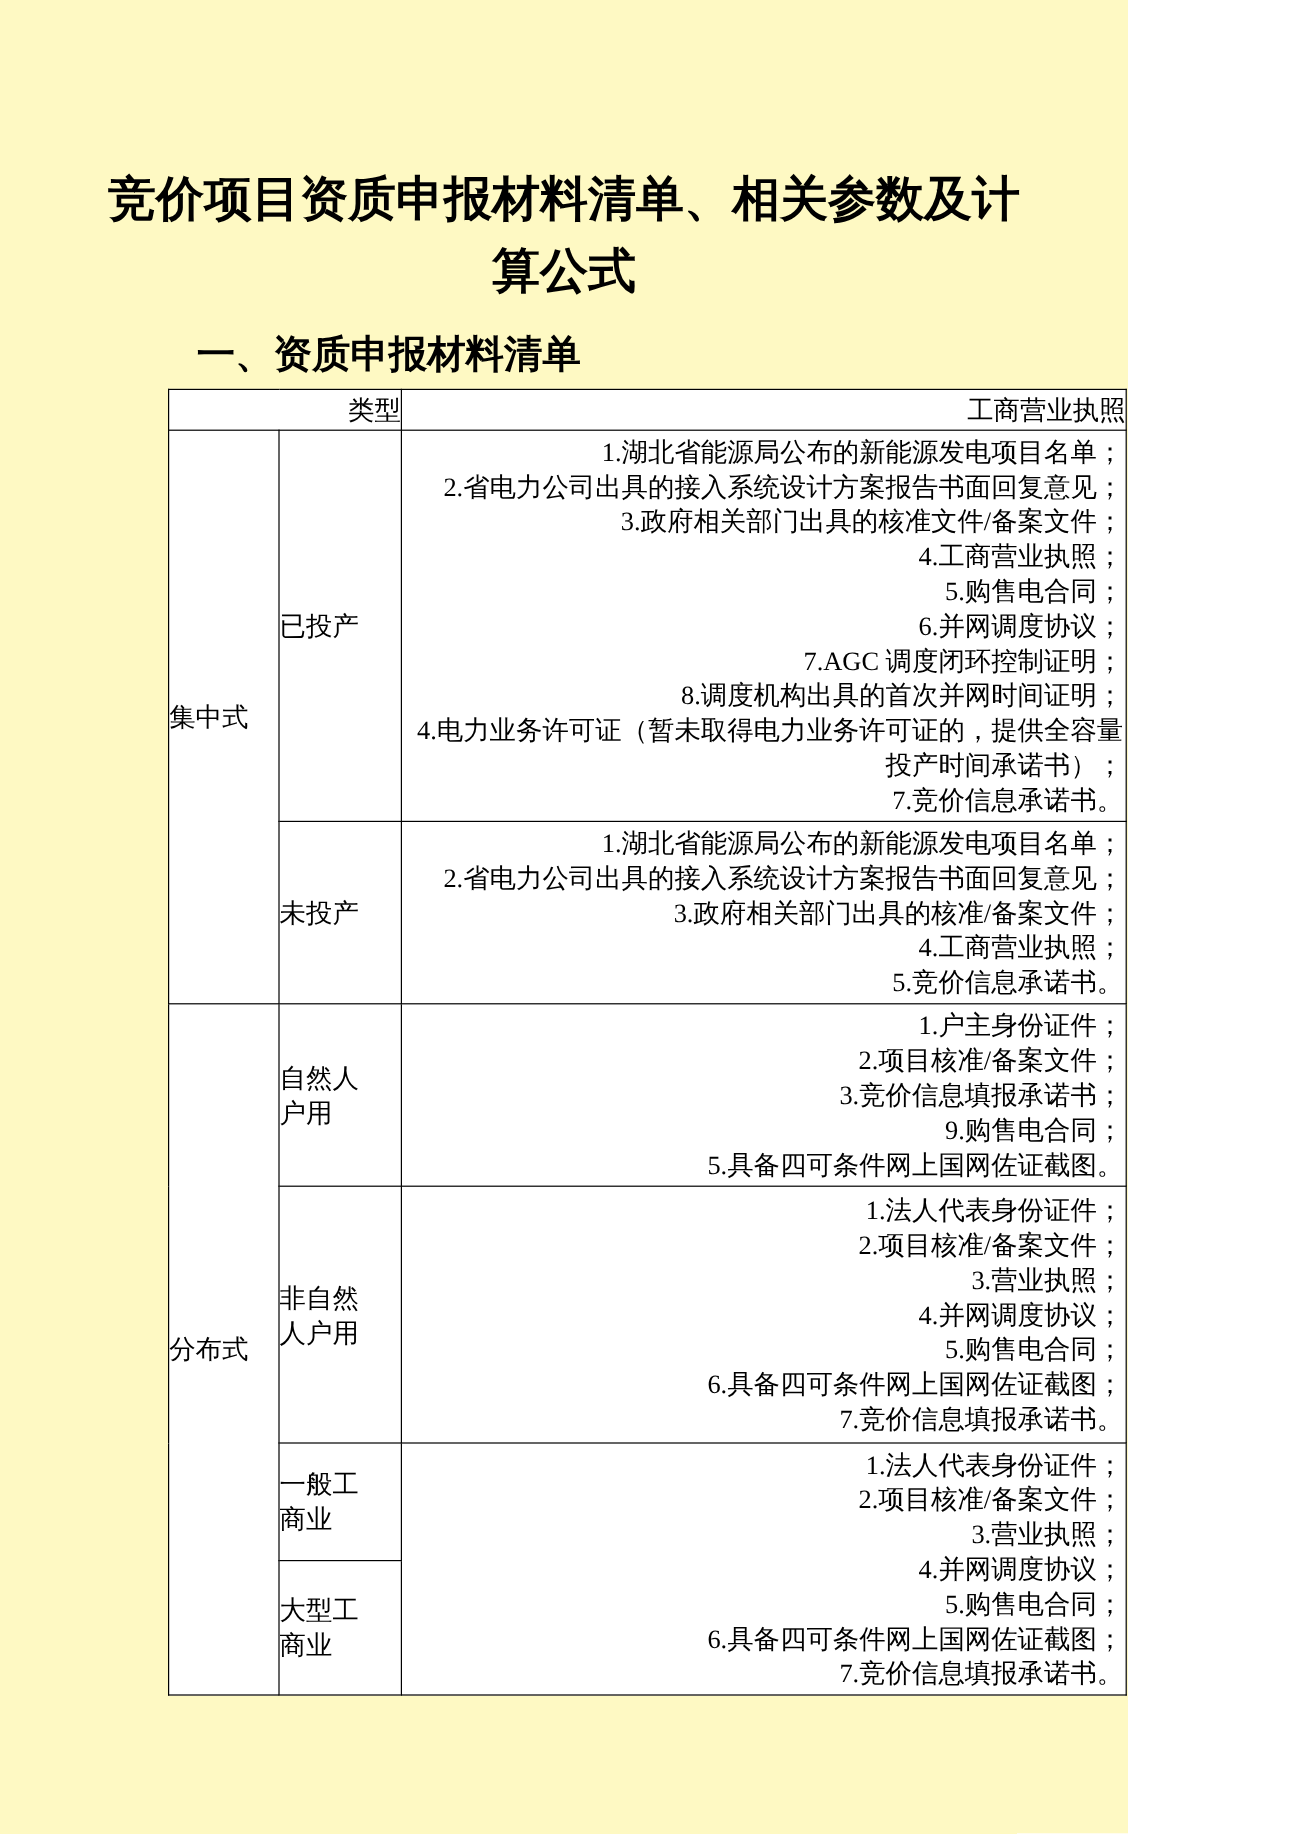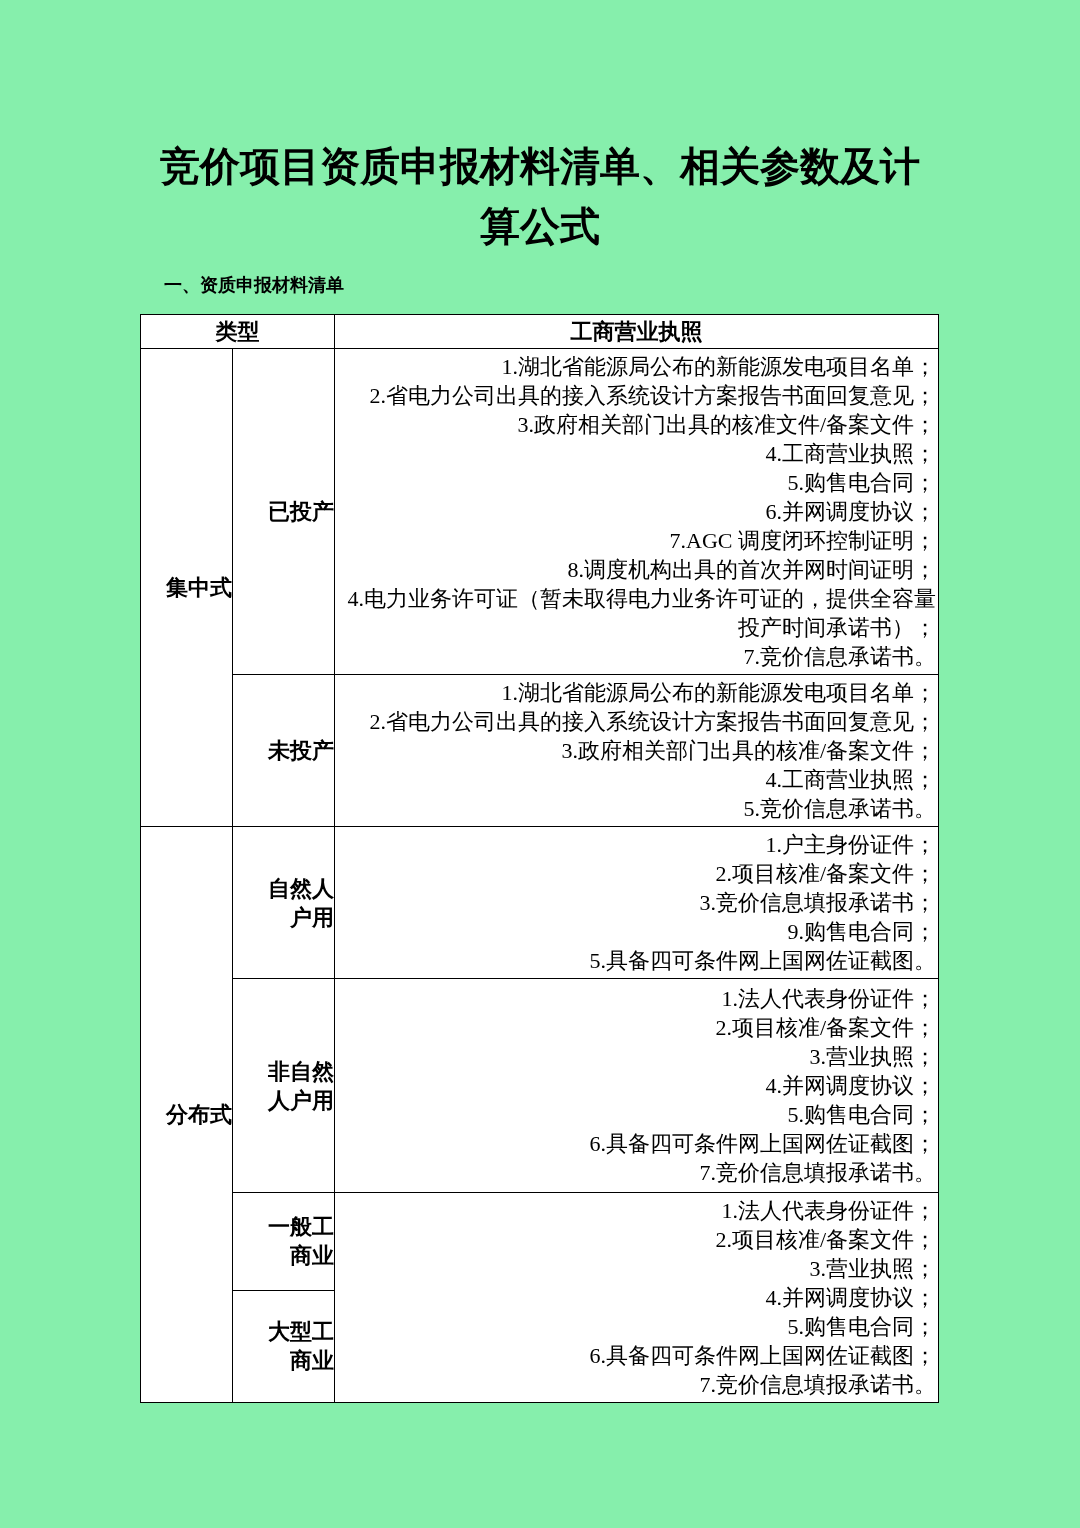--- a/index.html
+++ b/index.html
@@ -3,71 +3,71 @@
 <meta charset="utf-8">
 <style>
   * { margin: 0; padding: 0; box-sizing: border-box; }
   html, body { background: #ffffff; }
   body {
     font-family: "Liberation Serif", "DejaVu Serif", serif;
     color: #000000;
   }
   .page {
     position: relative;
-    width: 1080px;
+    width: 940px;
     height: 1528px;
-    background: #86efac;
+    background: #fef9c3;
     overflow: hidden;
   }
   .doc-title {
     margin: 136px auto 0 auto;
     width: 780px;
     text-align: center;
     font-family: "Liberation Sans", "DejaVu Sans", sans-serif;
     font-weight: bold;
     font-size: 40px;
     line-height: 60px;
     color: #000000;
   }
   .content-wrap {
     margin: 0 140px;
     width: 800px;
   }
   .section-heading {
-    margin: 12px 0 12px 24px;
+    margin: 22px 0 12px 24px;
     font-family: "Liberation Serif", "DejaVu Serif", serif;
     font-weight: bold;
-    font-size: 18px;
+    font-size: 32px;
     line-height: 34px;
     color: #000000;
   }
   table.materials-table {
     border-collapse: collapse;
     table-layout: fixed;
     width: 798px;
     background: #ffffff;
   }
   table.materials-table td {
     border: 1.5px solid #000000;
     vertical-align: middle;
   }
   col.c-category { width: 92px; }
   col.c-subtype  { width: 102px; }
   col.c-content  { width: 604px; }
 
   td.th {
-    text-align: center;
-    font-weight: bold;
+    text-align: right;
+    font-weight: normal;
     font-size: 22px;
     height: 34px;
     line-height: 30px;
   }
   td.cat, td.sub {
-    text-align: right;
-    font-weight: bold;
+    text-align: left;
+    font-weight: normal;
     font-size: 22px;
     line-height: 29px;
     white-space: pre-line;
   }
   td.content {
     vertical-align: top;
     text-align: right;
     padding: 3px 2px 3px 8px;
     font-size: 22px;
     line-height: 29px;

